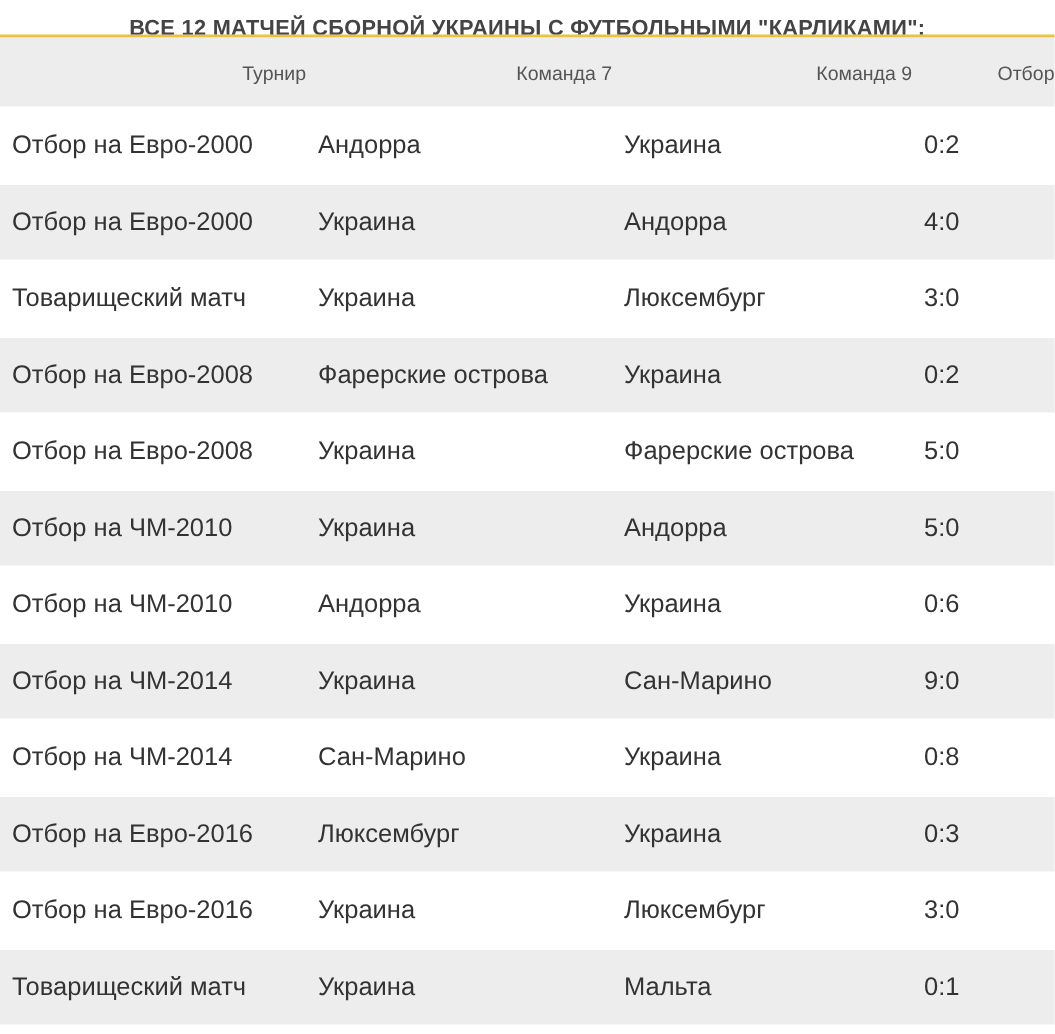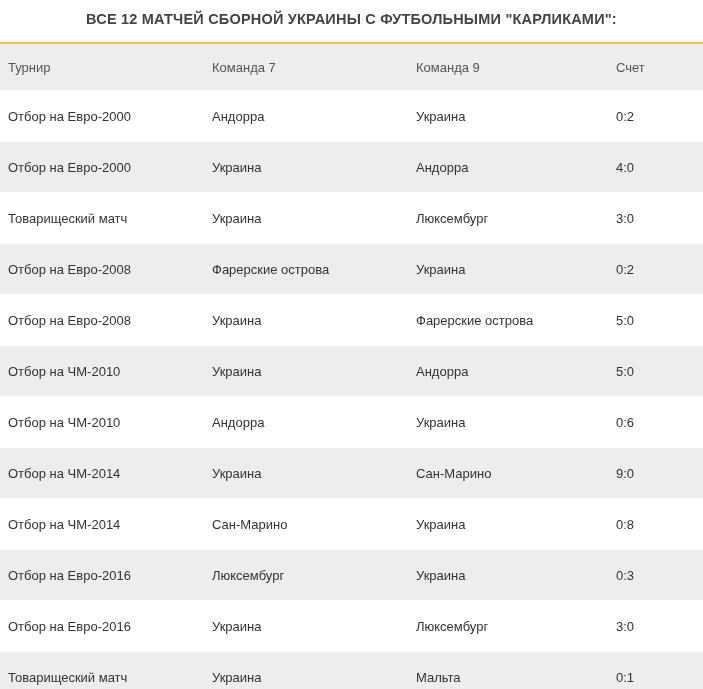--- a/index.html
+++ b/index.html
@@ -14,21 +14,21 @@
     color: #333333;
     overflow: hidden;
   }
   .wrap {
     width: 703px;
     height: 689px;
     position: relative;
     box-sizing: border-box;
   }
   .title {
-    height: 44px;
+    height: 25px;
     line-height: 38px;
     text-align: center;
     font-size: 14.5px;
     font-weight: bold;
     color: #444444;
     letter-spacing: 0.2px;
     border-bottom: 2px solid #f0c040;
     background: #ffffff;
     padding: 0 6px;
     box-sizing: border-box;
@@ -45,31 +45,31 @@
   col.c1 { width: 204px; }
   col.c2 { width: 200px; }
   col.c3 { width: 95px; }
 
   thead th {
     height: 46px;
     background: #ededed;
     color: #555555;
     font-weight: normal;
     font-size: 13px;
-    text-align: left;
+    text-align: right;
     padding: 0 0 0 8px;
     border-bottom: 1px solid #ffffff;
     vertical-align: middle;
   }
   tbody td {
     height: 50px;
     padding: 0 0 0 8px;
     vertical-align: middle;
     color: #333333;
-    font-size: 13px;
+    font-size: 17px;
     border-bottom: 1px solid #ffffff;
     white-space: nowrap;
     overflow: hidden;
   }
   tbody tr.odd td { background: #ffffff; }
   tbody tr.even td { background: #ededed; }
 </style>
 </head>
 <body>
 
@@ -82,21 +82,21 @@
       <col class="c0">
         <col class="c1">
         <col class="c2">
         <col class="c3">
     </colgroup>
     <thead>
       <tr>
         <th>Турнир</th>
         <th>Команда 7</th>
         <th>Команда 9</th>
-        <th>Счет</th>
+        <th>Отбор</th>
       </tr>
     </thead>
     <tbody>
       <tr class="odd">
         <td>Отбор на Евро-2000</td>
         <td>Андорра</td>
         <td>Украина</td>
         <td>0:2</td>
       </tr>
       <tr class="even">

